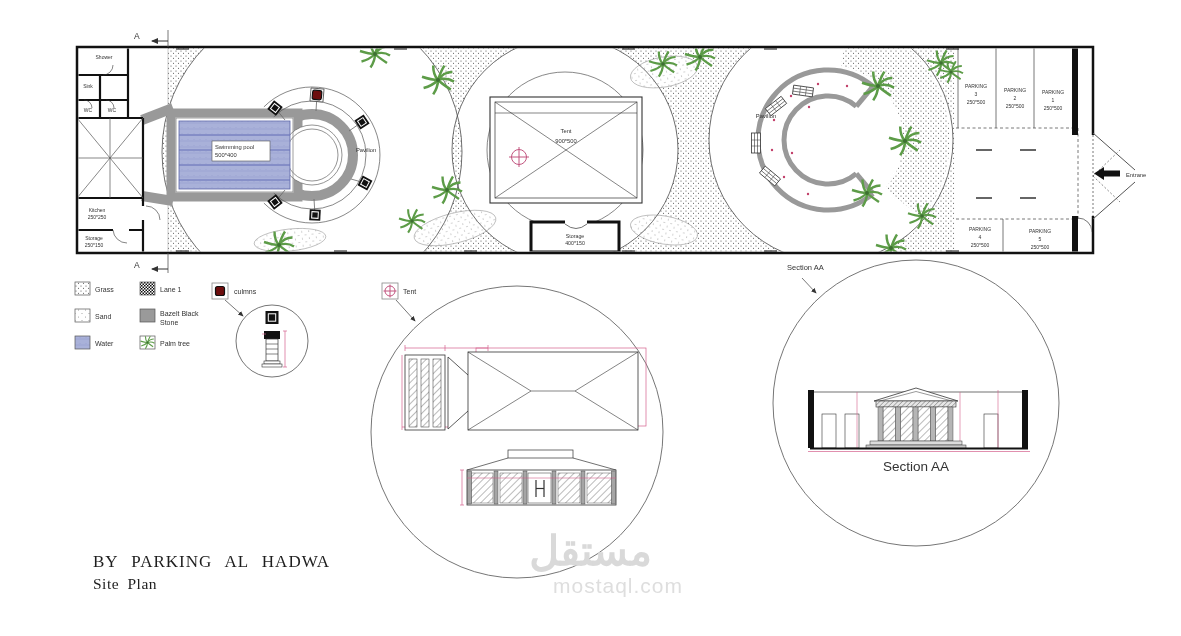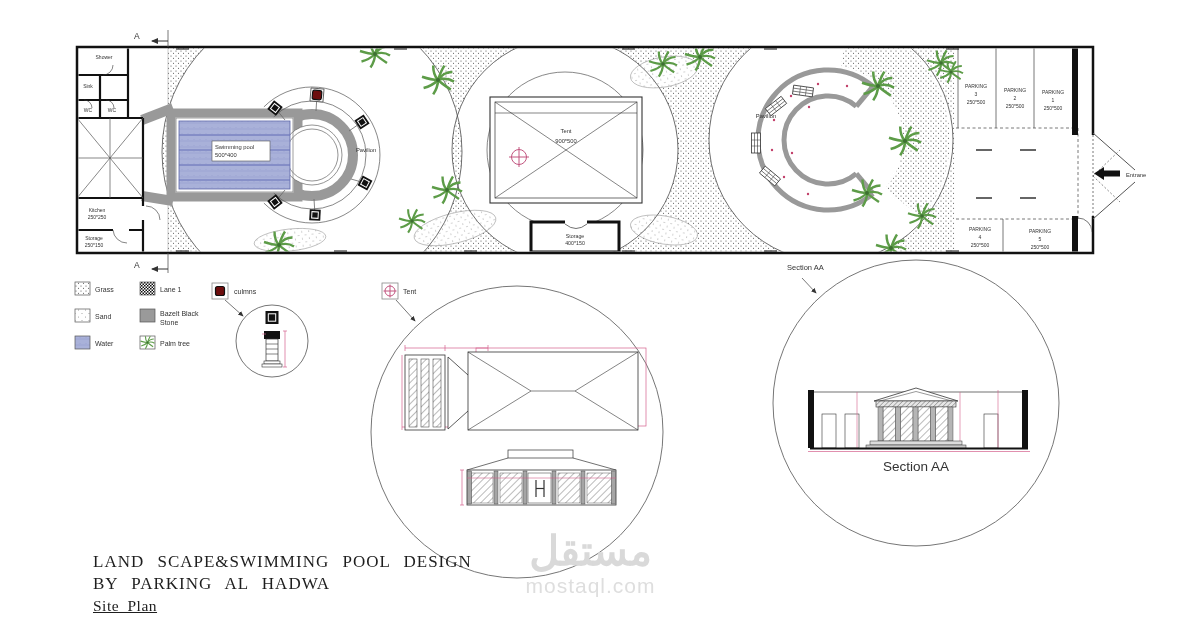--- a/index.html
+++ b/index.html
@@ -4,24 +4,24 @@
 <style>
   html,body{margin:0;padding:0;background:#fff;}
   #stage{position:relative;width:1181px;height:636px;background:#fff;overflow:hidden;
          font-family:"Liberation Sans",sans-serif;}
   svg{position:absolute;left:0;top:0;}
   svg text{font-family:"Liberation Sans",sans-serif;fill:#333;}
   .title-block{position:absolute;left:93px;top:551px;color:#1e1e1e;
       font-family:"Liberation Serif",serif;}
   .title-block .t1{font-size:17px;letter-spacing:1px;word-spacing:8px;line-height:22px;}
   .title-block .t2{font-size:17px;letter-spacing:1px;word-spacing:8px;line-height:22px;}
-  .title-block .t3{font-size:15.5px;letter-spacing:0.5px;word-spacing:4px;line-height:22px;text-decoration:underline;}
+  .title-block .t3{font-size:15.5px;letter-spacing:0.5px;word-spacing:4px;line-height:22px;}
   .watermark{position:absolute;left:498px;top:528px;width:185px;text-align:center;pointer-events:none;}
   .watermark .ar{font-size:41px;font-weight:bold;color:#d9d9d9;line-height:46px;}
-  .watermark .lat{font-size:21px;color:#dedede;letter-spacing:1px;line-height:24px;}
+  .watermark .lat{font-size:21px;color:#dedede;letter-spacing:1px;line-height:24px;text-align:right;}
 </style>
 </head>
 <body>
 
 <div id="stage">
 <svg width="1181" height="636" viewBox="0 0 1181 636">
 <defs>
   <pattern id="grass" width="5" height="5" patternUnits="userSpaceOnUse">
     <rect width="5" height="5" fill="#ffffff"></rect>
     <circle cx="1" cy="1" r="0.55" fill="#4a4a4a"></circle>
@@ -494,21 +494,20 @@
     <rect x="870" y="441" width="92" height="4" fill="#dcdcdc" stroke="#333" stroke-width="0.5"></rect>
     <rect x="866" y="445" width="100" height="3.5" fill="#c9c9c9" stroke="#333" stroke-width="0.5"></rect>
     <line x1="810" y1="448.5" x2="1028" y2="448.5" stroke="#111" stroke-width="1.8"></line>
     <line x1="808" y1="451.5" x2="1030" y2="451.5" stroke="#d4608c" stroke-width="0.7"></line>
   </g>
   <text x="916" y="471" font-size="13.5" text-anchor="middle" fill="#111">Section AA</text>
 </g>
 </svg>
 
 <div class="title-block">
-  <div class="t1">LAND SCAPE&amp;SWIMMING POOL DESIGN</div>
   <div class="t2">BY PARKING AL HADWA</div>
   <div class="t3">Site Plan</div>
 </div>
 
 <div class="watermark">
   <div class="ar">مستقل</div>
   <div class="lat">mostaql.com</div>
 </div>
 </div>
 

